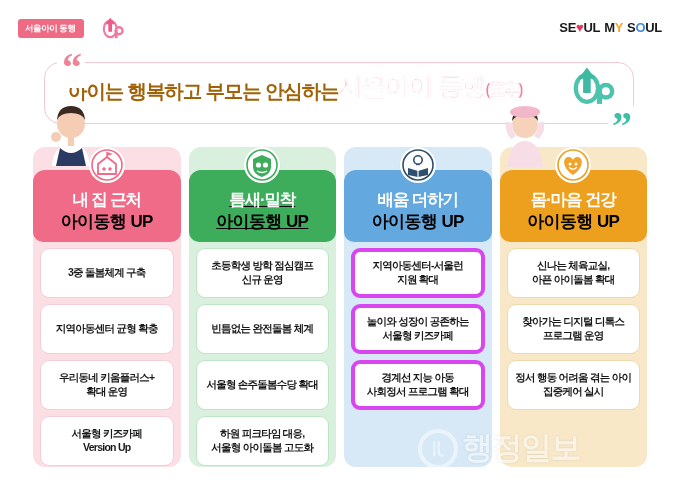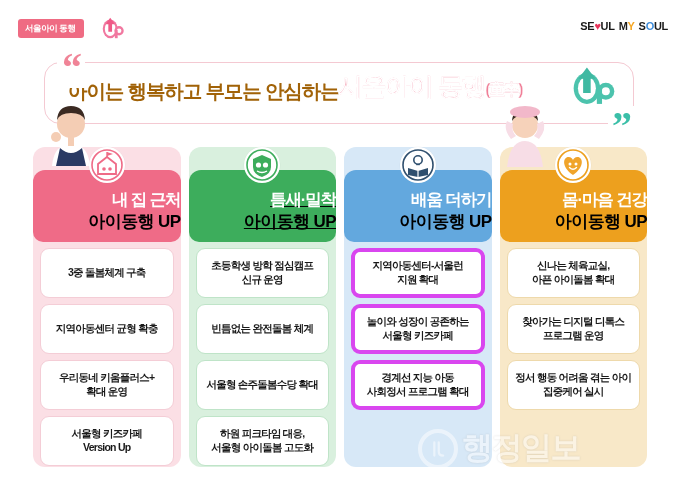--- a/index.html
+++ b/index.html
@@ -44,24 +44,24 @@
     white-space: nowrap;
   }
   .badge-up {
     position: absolute;
     left: 99px; top: 13px;
     width: 28px; height: 28px;
   }
 
   .seoul-logo {
     position: absolute;
-    right: 10px; top: 20px;
-    display: flex;
-    align-items: center;
-    font-size: 11px;
+    right: 16px; top: 20px;
+    display: flex;
+    align-items: center;
+    font-size: 13px;
     font-weight: bold;
     letter-spacing: -0.3px;
     font-family: "Liberation Sans", sans-serif;
   }
   .seoul-logo span { display: inline-block; }
 
   
   .headline-band {
     position: absolute;
     left: 44px; top: 62px;
@@ -175,21 +175,21 @@
     justify-content: center;
     z-index: 9;
     box-shadow: 0 0 0 0.5px rgba(0,0,0,0.04);
   }
   .col-head {
     position: relative;
     border-radius: 12px 12px 10px 10px;
     height: 72px;
     display: flex;
     flex-direction: column;
-    align-items: flex-end;
+    align-items: center;
     justify-content: flex-end;
     padding-bottom: 9px;
     z-index: 2;
   }
   .col-head-title {
     font-size: 16.5px;
     font-weight: bold;
     color: #ffffff;
     letter-spacing: -1.1px;
     line-height: 1.1;

